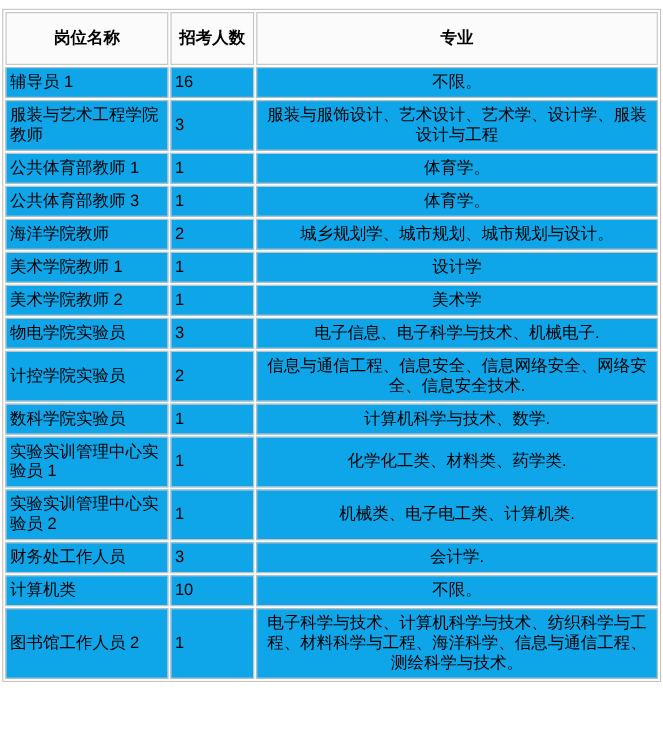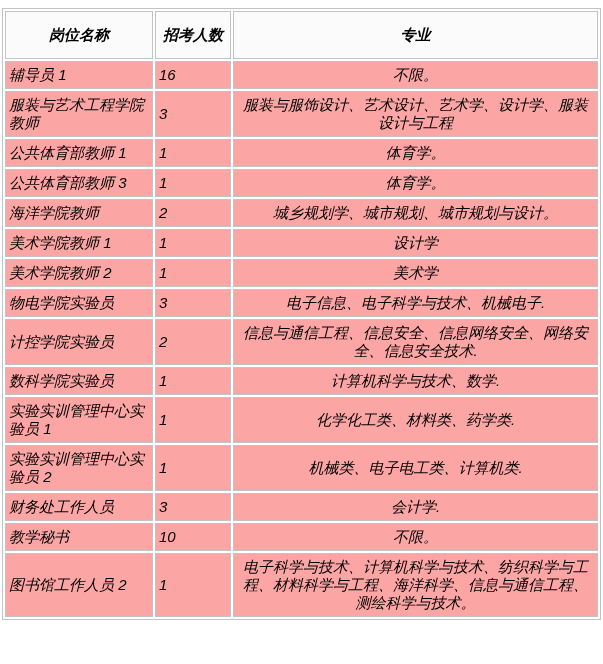--- a/index.html
+++ b/index.html
@@ -8,34 +8,33 @@
     background: #ffffff;
     font-family: "Liberation Sans", "DejaVu Sans", sans-serif;
   }
   .page {
     width: 603px;
     height: 664px;
     background: #ffffff;
     box-sizing: border-box;
     padding: 8px 2px 6px 2px;
     overflow: hidden;
-    font-style: italic;
   }
   table.recruit {
     border-collapse: separate;
     border-spacing: 2px;
     border: 1px solid #c3c3c3;
     width: 599px;
     background: #ffffff;
     table-layout: fixed;
   }
   table.recruit th,
   table.recruit td {
     border: 1px solid #c3c3c3;
-    background: #fca5a5;
+    background: #0ea5e9;
     color: #000000;
     font-size: 15px;
     line-height: 18px;
     padding: 4px 3px;
     vertical-align: middle;
     word-break: break-all;
   }
   table.recruit th {
     font-weight: bold;
     text-align: center;
@@ -124,21 +123,21 @@
         <td class="col-position">实验实训管理中心实验员 2</td>
         <td class="col-count">1</td>
         <td class="col-major">机械类、电子电工类、计算机类.</td>
       </tr>
       <tr>
         <td class="col-position">财务处工作人员</td>
         <td class="col-count">3</td>
         <td class="col-major">会计学.</td>
       </tr>
       <tr>
-        <td class="col-position">教学秘书</td>
+        <td class="col-position">计算机类</td>
         <td class="col-count">10</td>
         <td class="col-major">不限。</td>
       </tr>
       <tr>
         <td class="col-position">图书馆工作人员 2</td>
         <td class="col-count">1</td>
         <td class="col-major">电子科学与技术、计算机科学与技术、纺织科学与工程、材料科学与工程、海洋科学、信息与通信工程、测绘科学与技术。</td>
       </tr>
     </tbody>
   </table>

